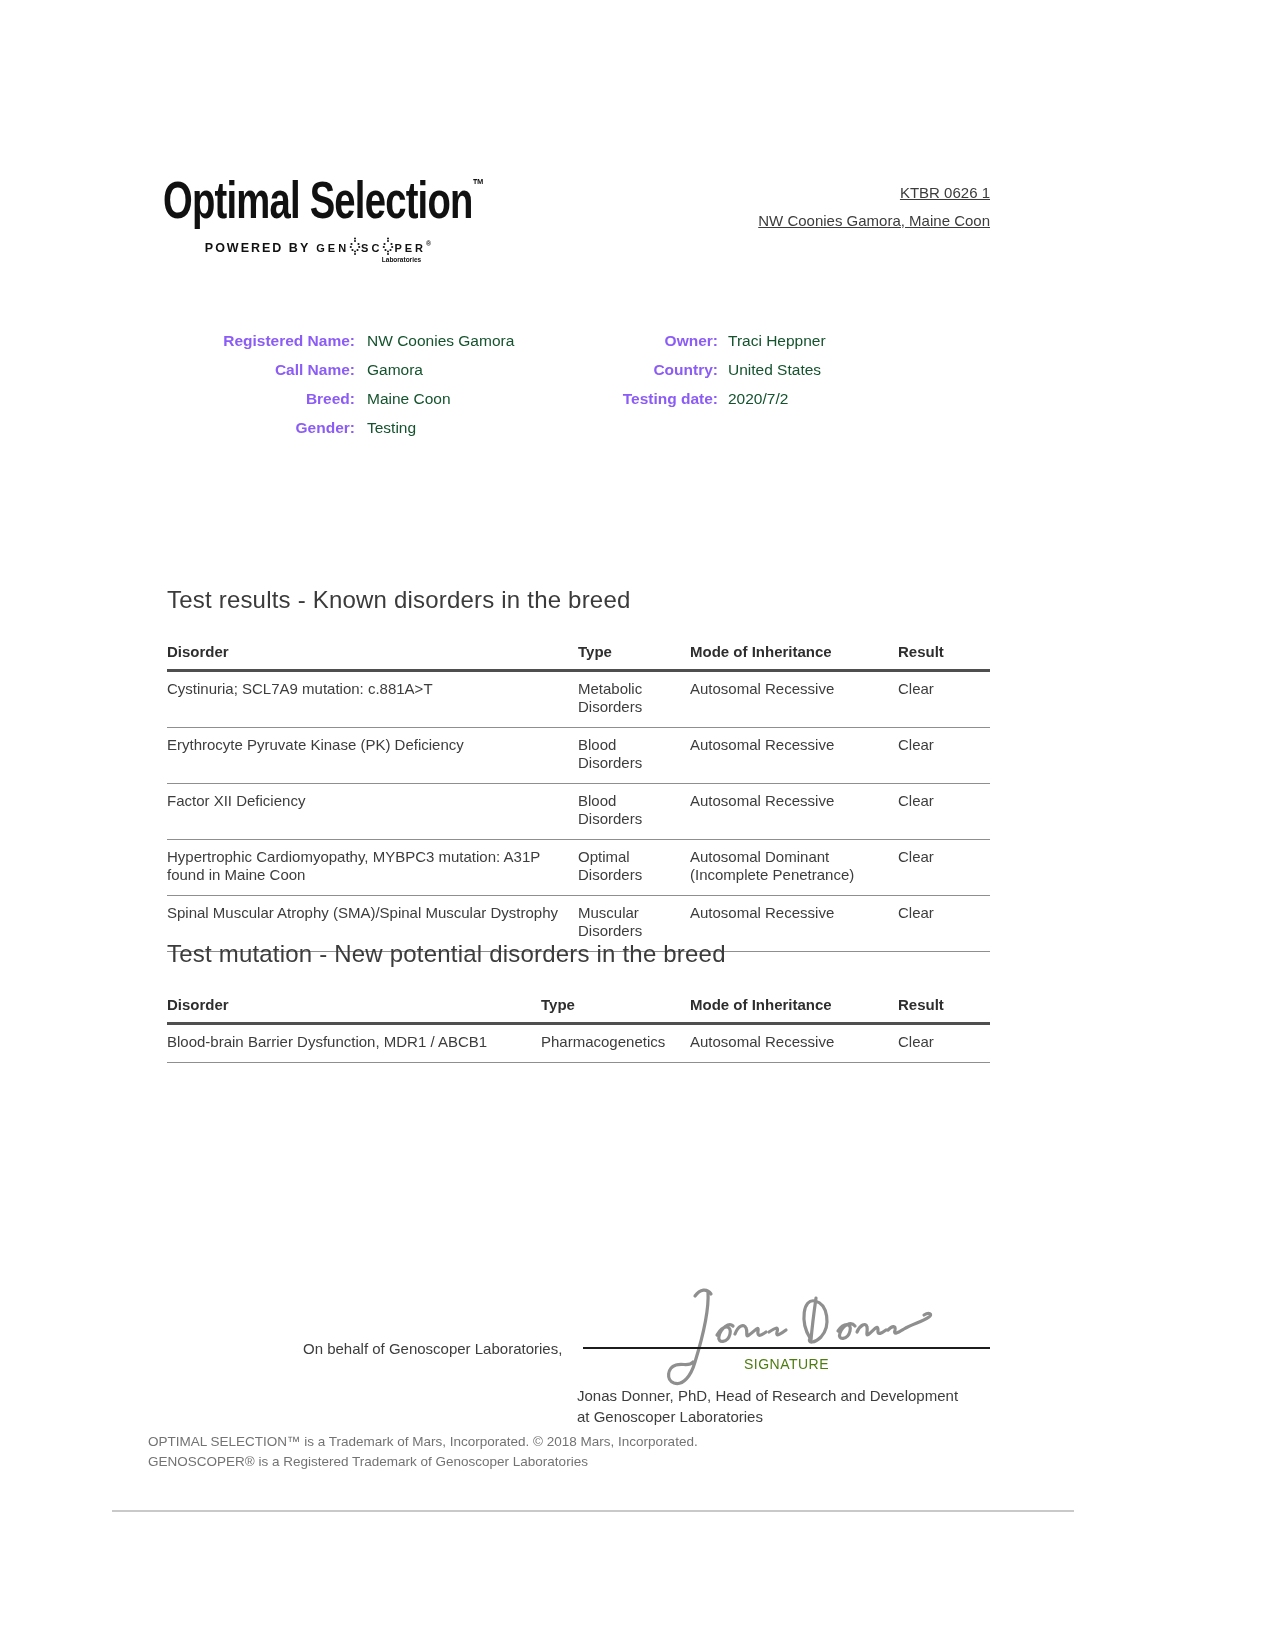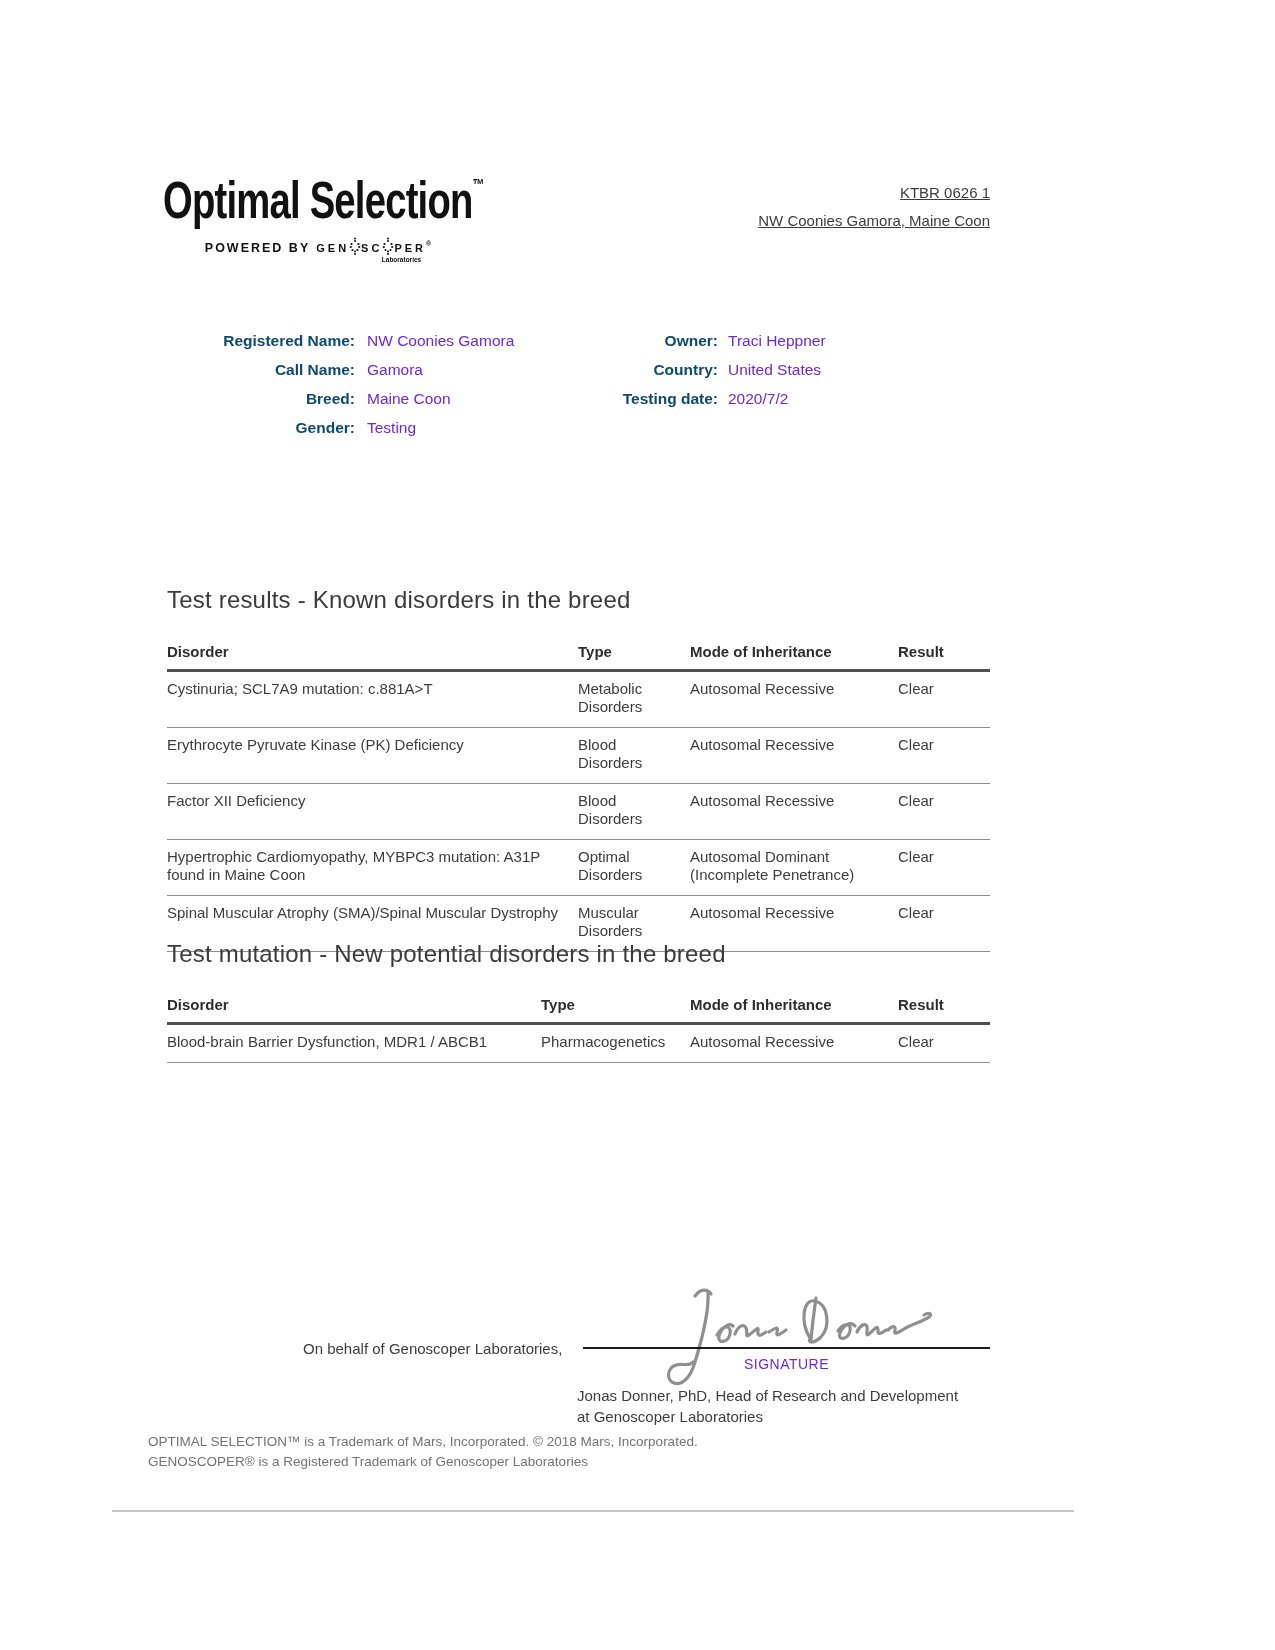--- a/index.html
+++ b/index.html
@@ -35,22 +35,22 @@
     font-size: 6.5px; letter-spacing: 0; font-weight: 700;
   }
   .dotso { display: inline-block; vertical-align: -3px; }
 
   
   .refblock { right: 285px; top: 184px; text-align: right; font-size: 15px; color: #3c3c3c; }
   .refblock div { margin-bottom: 11px; text-decoration: underline; }
 
   
   .inforow { position: absolute; height: 20px; font-size: 15.5px; white-space: nowrap; }
-  .inforow .lab { position: absolute; right: 0; font-weight: 700; color: #0c4a6e; }
-  .inforow .val { position: absolute; left: 12px; color: #6d28d9; }
+  .inforow .lab { position: absolute; right: 0; font-weight: 700; color: #8b5cf6; }
+  .inforow .val { position: absolute; left: 12px; color: #14532d; }
 
   
   .sec-title { left: 167px; font-size: 24px; color: #3b3b3b; letter-spacing: 0.2px; }
   table.results {
     position: absolute; left: 167px; width: 823px;
     border-collapse: collapse; table-layout: fixed;
   }
   table.results th {
     text-align: left; font-size: 15px; font-weight: 700; color: #2e2e2e;
     padding: 0 14px 9px 0;
@@ -60,21 +60,21 @@
     vertical-align: top; font-size: 15px; color: #3d3d3d;
     line-height: 1.2;
     padding: 8px 14px 11px 0;
     border-bottom: 1px solid #8f8f8f;
   }
 
   
   .onbehalf { left: 303px; top: 1340px; font-size: 15px; color: #3d3d3d; text-align: center; }
   .sig-line { left: 583px; top: 1347px; width: 407px; border-top: 2px solid #1c1c1c; }
   .sig-label { left: 583px; top: 1356px; width: 407px; text-align: center;
-               font-size: 14px; letter-spacing: 0.5px; color: #6d28d9; }
+               font-size: 14px; letter-spacing: 0.5px; color: #4d7c0f; }
   .sig-svg { left: 645px; top: 1286px; }
   .signer { left: 577px; top: 1385px; font-size: 15px; color: #3d3d3d; line-height: 21px; }
 
   
   .foot { left: 148px; top: 1432px; font-size: 13.5px; color: #737373; line-height: 20px; }
   .bottom-rule { left: 112px; top: 1510px; width: 962px; border-top: 2px solid #c9c9c9; }
 </style>
 </head>
 <body>
 

